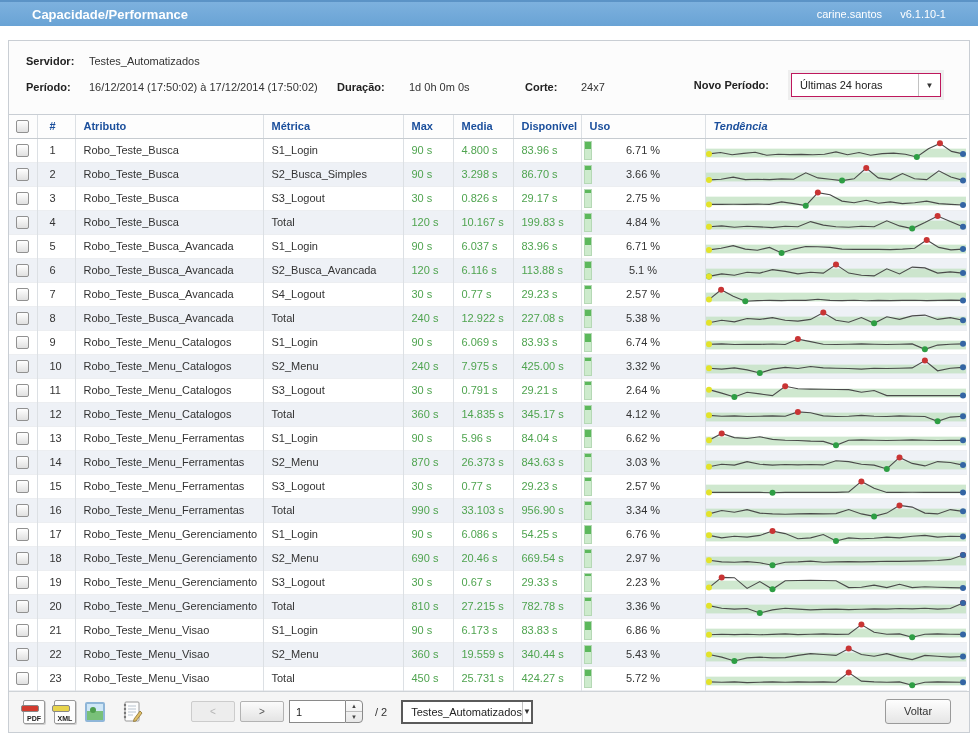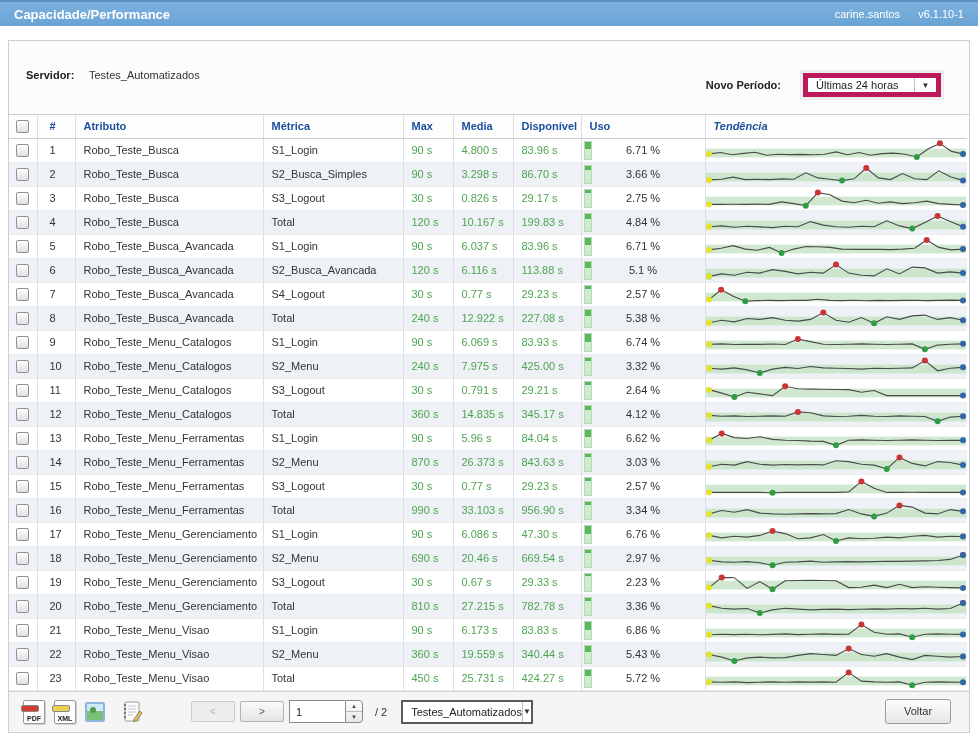--- a/index.html
+++ b/index.html
@@ -6,44 +6,44 @@
   html,body { width: 978px; height: 735px; overflow: hidden; }
   body {
     font-family: "Liberation Sans", "DejaVu Sans", sans-serif;
     font-size: 11px; color: #333; background: #ffffff; position: relative;
   }
   
   .titlebar {
     height: 26px; background: linear-gradient(#7db1de, #69a3d5);
     border-top: 2px solid #5b93c6;
     display: flex; align-items: center; justify-content: space-between;
-    padding: 0 14px;
+    padding: 0 32px;
   }
   .titlebar .app-title { color: #fff; font-weight: bold; font-size: 13px; }
   .titlebar .right { color: #fff; font-size: 11px; display: flex; gap: 18px; }
   
   .panel {
     position: absolute; top: 40px; left: 8px; right: 8px; height: 693px;
     border: 1px solid #c9ced4; background: #fcfcfc;
     display: flex; flex-direction: column;
   }
   
   .info { position: relative; height: 73px; padding: 14px 0 0 17px; flex: none; }
-  .info-row { height: 26px; display: flex; align-items: flex-end; }
+  .info-row { height: 26px; display: flex; align-items: flex-start; }
   .lbl { font-weight: bold; color: #222; }
   .info-row .lbl.w1 { width: 63px; }
   .info-row .val.w2 { width: 230px; }
   .info-row .lbl.w3 { width: 62px; margin-left: 18px; }
   .info-row .val.w4 { width: 108px; margin-left: 10px; }
   .info-row .lbl.w5 { width: 46px; margin-left: 8px; }
   .info-row .val.w6 { margin-left: 10px; }
   .new-period { position: absolute; right: 28px; top: 32px; display: flex; align-items: center; }
   .new-period .lbl { margin-right: 22px; }
   .select {
-    width: 138px; height: 24px; background: #fff; border: 5px solid #be185d;
+    width: 150px; height: 24px; background: #fff; border: 1px solid #be185d;
     display: flex; align-items: center; cursor: pointer;
     box-shadow: 0 0 0 3px #eeeeee;
   }
   .select .sel-text { flex: 1; padding-left: 8px; color: #222; }
   .select .sel-arrow {
     width: 22px; height: 100%; border-left: 1px solid #c2c2c2;
     display: flex; align-items: center; justify-content: center;
     color: #333; font-size: 8px;
   }
   
@@ -145,20 +145,28 @@
     <span>v6.1.10-1</span>
   </span>
 </div>
 
 <div class="panel">
 
   <div class="info">
     <div class="info-row">
       <span class="lbl w1">Servidor:</span>
       <span class="val">Testes_Automatizados</span>
+    </div>
+    <div class="info-row">
+      <span class="lbl w1">Período:</span>
+      <span class="val w2">16/12/2014 (17:50:02) à 17/12/2014 (17:50:02)</span>
+      <span class="lbl w3">Duração:</span>
+      <span class="val w4">1d 0h 0m 0s</span>
+      <span class="lbl w5">Corte:</span>
+      <span class="val w6">24x7</span>
     </div>
     <div class="new-period">
       <span class="lbl">Novo Período:</span>
       <div class="select">
         <span class="sel-text">Últimas 24 horas</span>
         <span class="sel-arrow">▼</span>
       </div>
     </div>
   </div>
 
@@ -557,21 +565,21 @@
               </svg>
             </td>
           </tr>
           <tr>
             <td class="c-cb"><span class="cb"></span></td>
             <td class="c-num">17</td>
             <td>Robo_Teste_Menu_Gerenciamento</td>
             <td>S1_Login</td>
             <td class="green">90 s</td>
             <td class="green">6.086 s</td>
-            <td class="green">47.30 s</td>
+            <td class="green">54.25 s</td>
             <td class="c-uso"><span class="gauge">
                 <span class="g-fill" style="height: 47.32%; background: rgb(92, 184, 92);"></span>
                 <span class="g-rest" style="background: rgb(205, 235, 205);"></span>
               </span><span>6.76 %</span></td>
             <td class="c-trend">
               <svg width="260" height="23">
                 <rect x="0" y="9.66" width="260" height="8.74" fill="#c3e2c3" opacity="0.8"></rect>
                 <polyline points="3.0,12.4 15.7,14.9 28.4,13.2 41.1,14.1 53.8,12.4 66.5,8.1 79.2,10.6 91.9,15.8 104.6,14.9 117.3,11.5 130.0,18.0 142.7,14.9 155.4,15.8 168.1,15.2 180.8,14.1 193.5,14.9 206.2,13.2 218.9,12.4 231.6,14.1 244.3,13.2 257.0,13.5" fill="none" stroke="#4a4a4a" stroke-width="1.1"></polyline>
                 <circle cx="66.5" cy="8.100000000000001" r="3" fill="#c93434"></circle>
                 <circle cx="130" cy="17.96" r="3" fill="#2e9e44"></circle>

